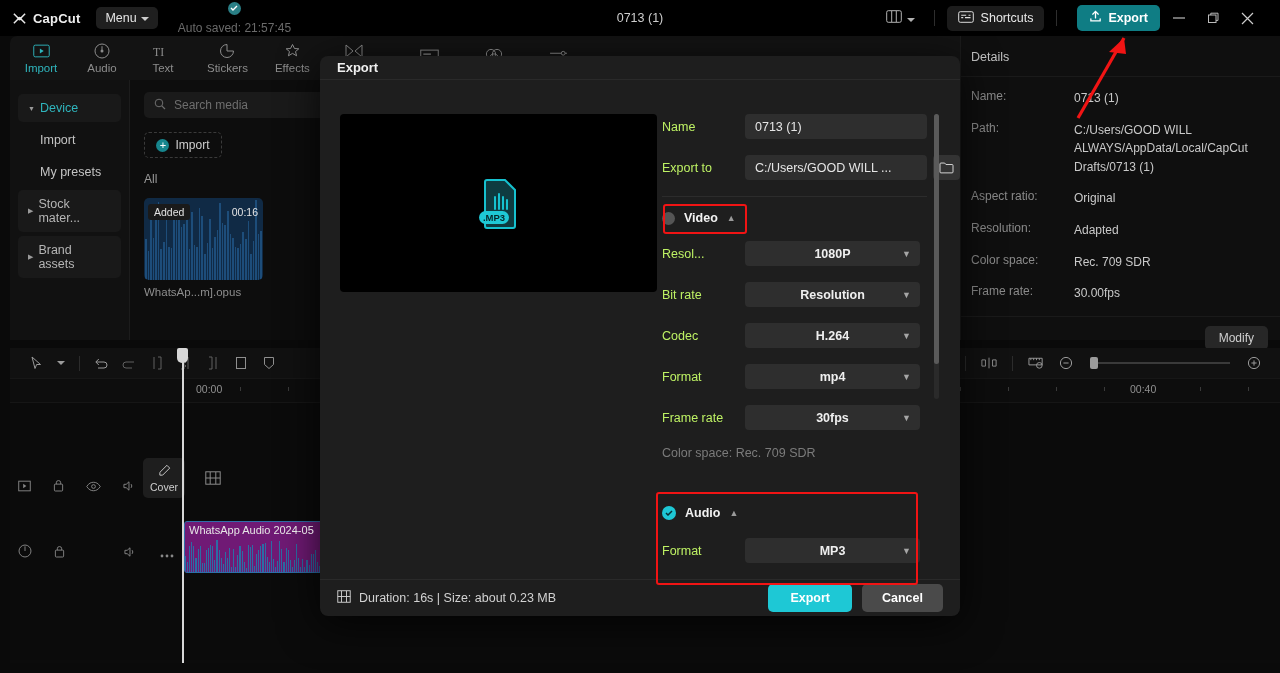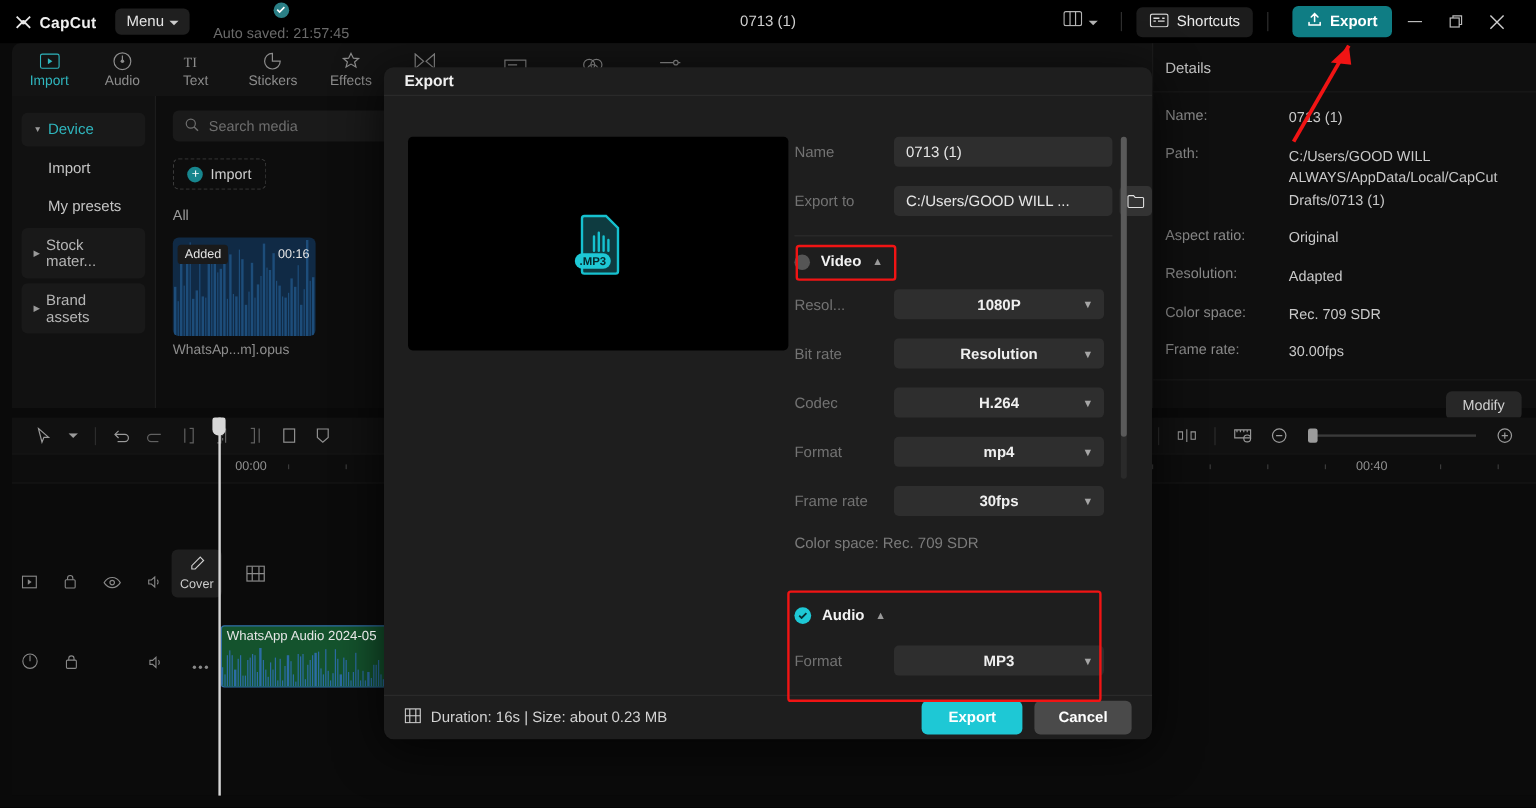--- a/index.html
+++ b/index.html
@@ -144,42 +144,42 @@
   .tracks { position: absolute; top: 55px; left: 0; right: 0; bottom: 0; }
   .track-ctrls { position: absolute; left: 8px; display: flex; align-items: center; gap: 22px;
     color: #888; }
   .cover-btn { position: absolute; left: 133px; width: 42px; height: 40px; background: #1e1e1e;
     border-radius: 5px; display: flex; flex-direction: column; align-items: center;
     justify-content: center; gap: 2px; font-size: 10.5px; color: #cecece; }
   .playhead { position: absolute; left: 172px; top: -55px; bottom: 0; width: 1.5px; background: #d7d7d7; }
   .playhead-top { position: absolute; left: -5px; top: 0; width: 11px; height: 15px;
     background: #d7d7d7; border-radius: 2px 2px 5px 5px; }
   .clip { position: absolute; border-radius: 3px; overflow: hidden; }
-  .audioclip { left: 174px; width: 148px; height: 52px; background: #14532d;
+  .audioclip { left: 174px; width: 148px; height: 52px; background: #701a75;
     border: 1px solid #2f6ea8; text-align: center; }
   .clip-title { position: absolute; top: 2px; left: 4px; font-size: 11px; color: #e6e6e6;
     white-space: nowrap; z-index: 2; }
   .clipwave { position: absolute; left: 0; right: 0; bottom: 0; height: 34px;
     display: flex; align-items: flex-end; gap: 1px; }
   .clipwave i { flex: 1; background: #2c6ca5; }
   .vid-ico-slot { position: absolute; left: 195px; color: #8b8b8b; }
 
   
   .modal-wrap { position: absolute; left: 320px; top: 56px; width: 640px; height: 560px;
     background: #1e1e1e; border-radius: 8px; box-shadow: 0 8px 40px rgba(0,0,0,.75);
     display: flex; flex-direction: column; }
   .modal-hd { height: 34px; display: flex; align-items: center; padding-left: 17px;
     font-size: 13px; font-weight: 700; color: #f0f0f0; border-bottom: 1px solid #2a2a2a; }
   .modal-body { flex: 1; display: flex; position: relative; }
   .preview-col { width: 352px; padding: 34px 0 0 20px; }
   .preview-box { width: 317px; height: 178px; background: #000; border-radius: 4px;
     display: flex; align-items: center; justify-content: center; }
   .settings-col { flex: 1; padding: 34px 0 0 0; position: relative; }
   .frow { display: flex; align-items: center; margin-bottom: 16px; }
-  .flabel { width: 83px; font-size: 12.5px; color: #737373; flex: none; }
+  .flabel { width: 83px; font-size: 12.5px; color: #bef264; flex: none; }
   .finput { width: 182px; height: 25px; background: #2e2e2e; border-radius: 4px;
     display: flex; align-items: center; padding: 0 10px; font-size: 12.5px; color: #e6e6e6; }
   .folder-btn { width: 27px; height: 25px; background: #333; border-radius: 4px;
     margin-left: 6px; display: flex; align-items: center; justify-content: center; }
   .divider { height: 1px; background: #2c2c2c; margin: 4px 0 14px; width: 265px; }
   .sec-head { display: flex; align-items: center; gap: 9px; font-size: 12.5px;
     font-weight: 700; color: #f2f2f2; }
   .cb-off { width: 13px; height: 13px; border-radius: 50%; background: #555; }
   .cb-on { width: 14px; height: 14px; border-radius: 50%; background: #1ec8d5;
     display: flex; align-items: center; justify-content: center; }

